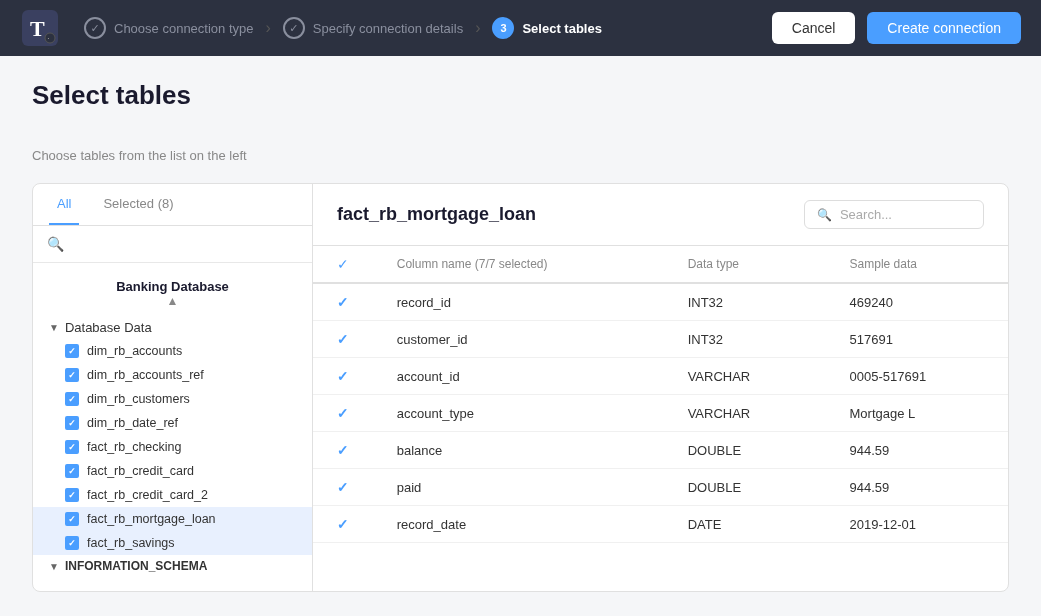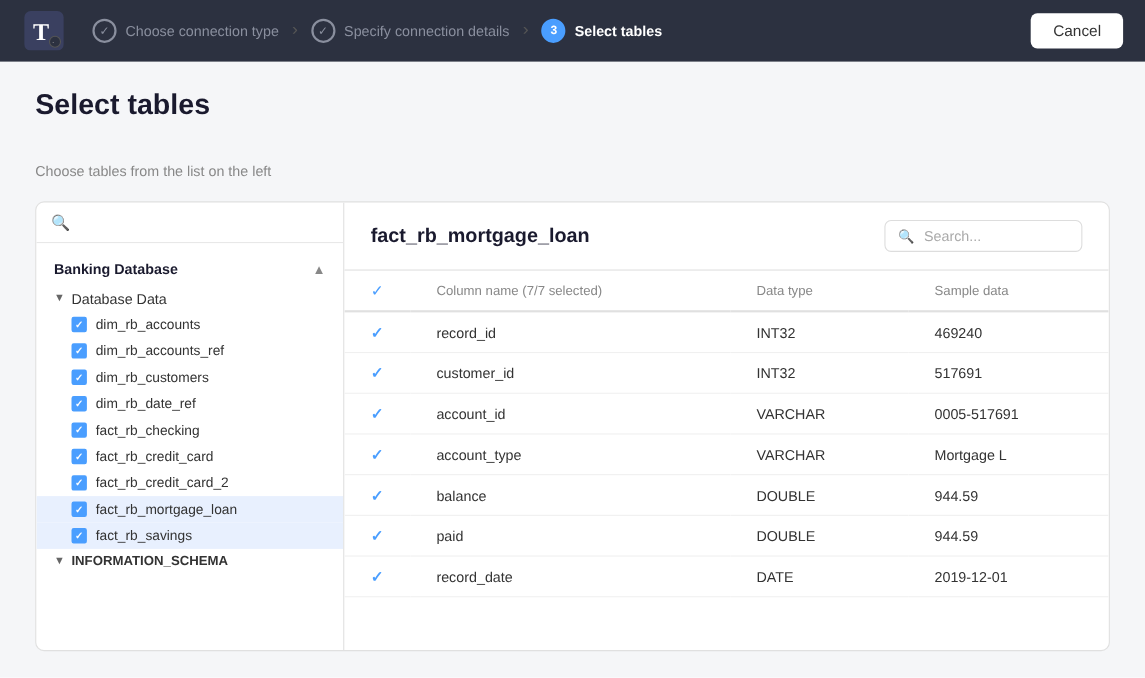--- a/index.html
+++ b/index.html
@@ -164,20 +164,21 @@
       padding: 8px 0;
     }
     .db-header {
       display: flex;
       align-items: center;
       justify-content: space-between;
       padding: 8px 16px;
       font-weight: 600;
       font-size: 13px;
       color: #1a1a2e;
+      flex-direction: column;
     }
     .collapse-icon { color: #888; cursor: pointer; font-size: 12px; }
     .category-header {
       display: flex;
       align-items: center;
       gap: 6px;
       padding: 4px 16px;
       font-size: 13px;
       font-weight: 500;
       color: #333;
@@ -314,31 +315,36 @@
     <span class="step-divider">›</span>
 
     <div class="step">
       <div class="step-icon active">3</div>
       <span class="step-label active">Select tables</span>
     </div>
   </div>
 
   <div class="header-actions">
     <button class="btn-cancel">Cancel</button>
+    <button class="btn-create">Create connection</button>
   </div>
 </div>
 
 <div class="main">
   <h1 class="page-title">Select tables</h1>
   <p class="page-subtitle">Choose tables from the list on the left</p>
 
   <div class="content-area">
 
     <div class="left-panel">
 
+      <div class="tabs">
+        <div class="tab active">All</div>
+        <div class="tab">Selected (8)</div>
+      </div>
 
       <div class="search-box">
         <span class="search-icon-sm">🔍</span>
       </div>
 
       <div class="tree-section">
 
         <div class="db-header">
           <span>Banking Database</span>
           <span class="collapse-icon">▲</span>

